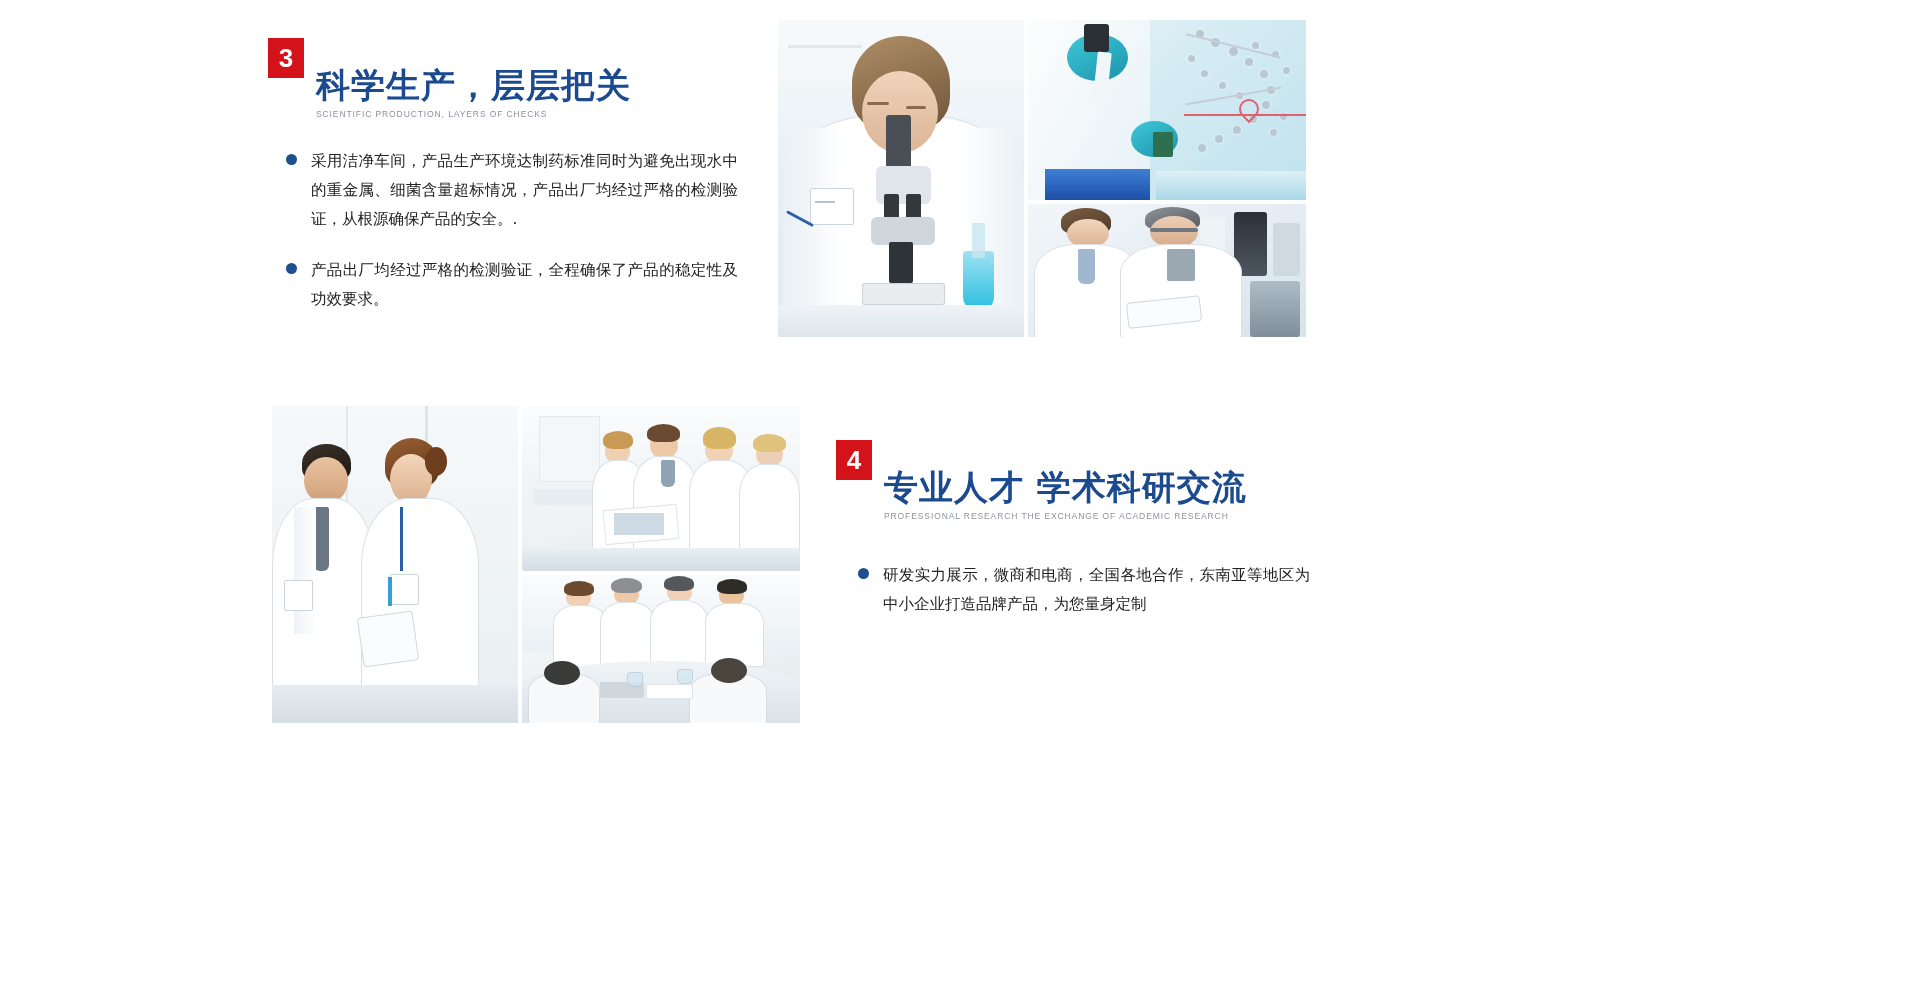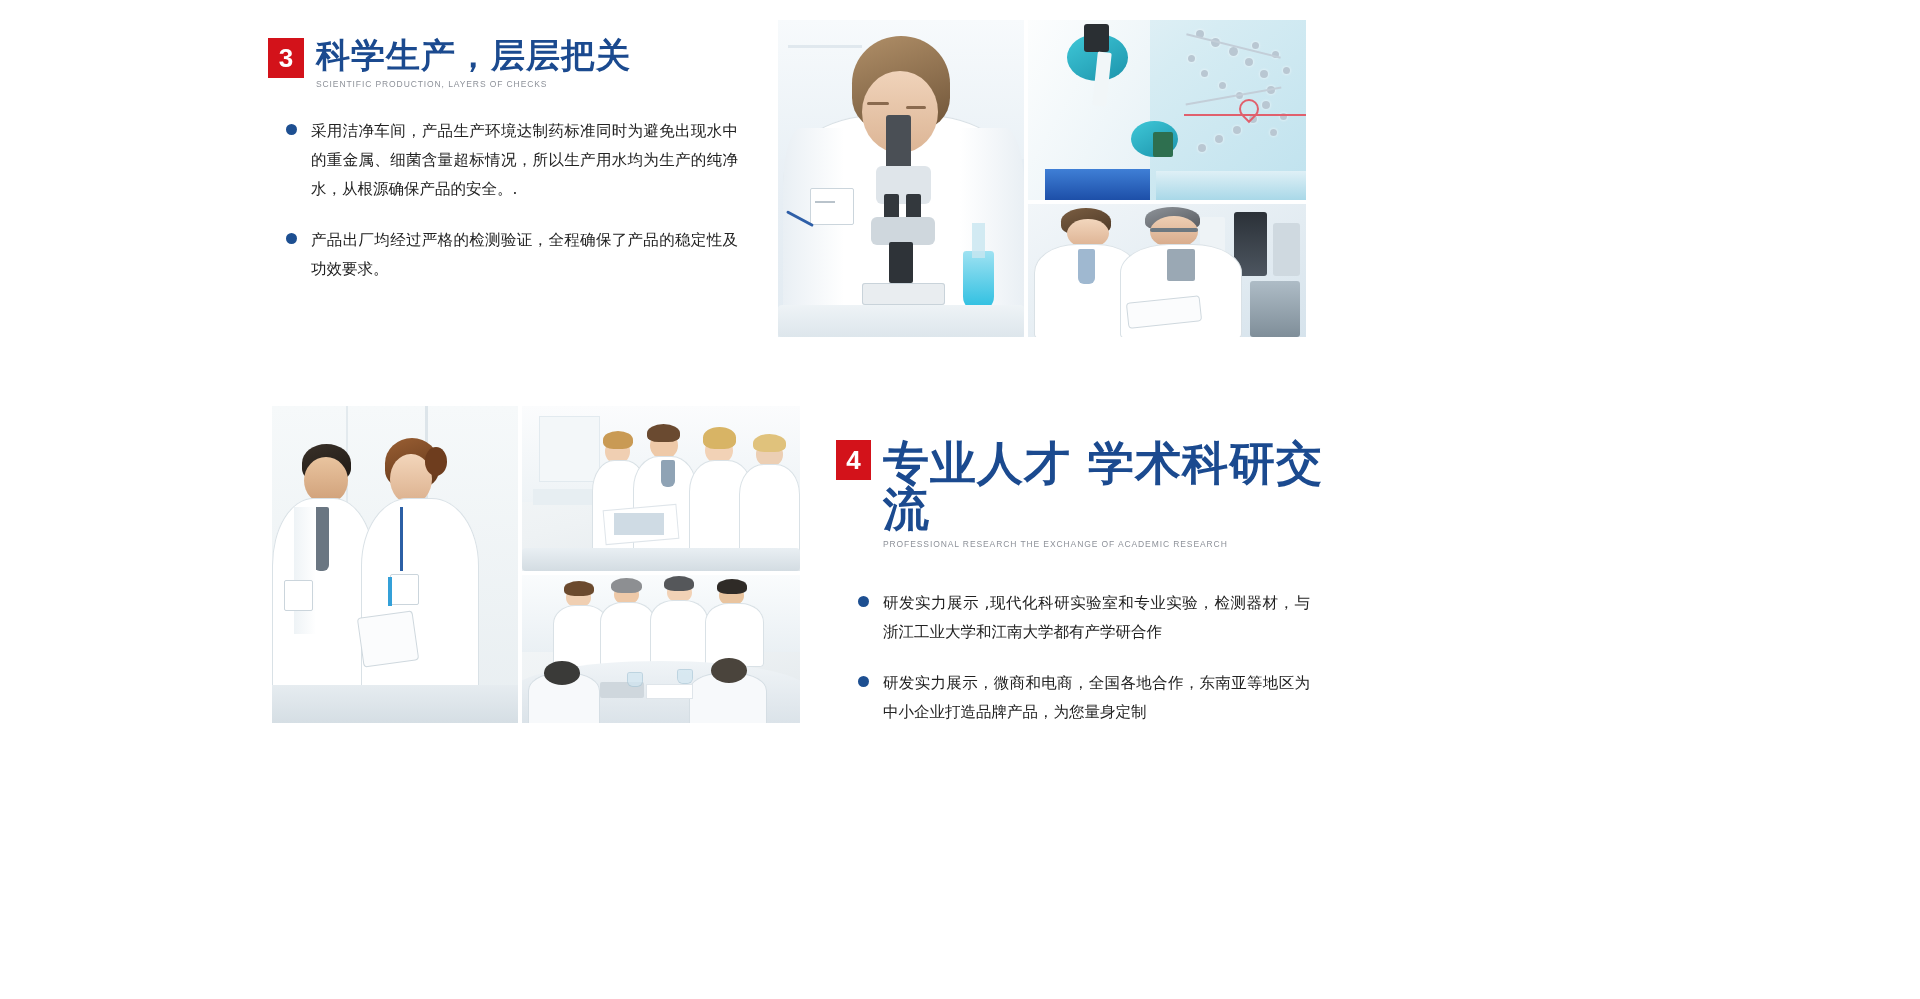--- a/index.html
+++ b/index.html
@@ -20,23 +20,24 @@
     display:flex;align-items:center;justify-content:center;
     font-family:"Liberation Sans",sans-serif;
   }
   .sec3 .badge{width:36px;height:40px;font-size:26px;}
   .sec4 .badge{width:36px;height:40px;font-size:26px;}
 
   .titlewrap{margin-left:12px;}
   .title-cn{
     color:#1b4a8f;font-weight:bold;letter-spacing:1px;line-height:1;
     font-family:"DejaVu Sans","Liberation Sans",sans-serif;
+    margin-top:30px;
   }
   .sec3 .title-cn{font-size:34px;}
-  .sec4 .title-cn{font-size:46px;}
+  .sec4 .title-cn{font-size:34px;}
   .title-en{
     color:#8d9199;font-size:8.5px;letter-spacing:0.9px;margin-top:7px;
     font-family:"Liberation Sans",sans-serif;white-space:nowrap;
   }
 
   .bullets{margin-top:28px;}
   .bullet{display:flex;align-items:flex-start;margin-bottom:22px;}
   .dot{
     width:11px;height:11px;border-radius:50%;background:#1d4f91;
     flex:0 0 11px;margin-top:7px;margin-right:14px;
@@ -111,21 +112,21 @@
       <div class="badge">3</div>
       <div class="titlewrap">
         <div class="title-cn">科学生产，层层把关</div>
         <div class="title-en">SCIENTIFIC PRODUCTION, LAYERS OF CHECKS</div>
       </div>
     </div>
 
     <div class="bullets" style="margin-left:18px;width:452px;">
       <div class="bullet">
         <span class="dot"></span>
-        <span class="btext">采用洁净车间，产品生产环境达制药标准同时为避免出现水中的重金属、细菌含量超标情况，所以生产用水均为生产的纯净水，从根源确保产品的安全。.</span>
+        <span class="btext">采用洁净车间，产品生产环境达制药标准同时为避免出现水中的重金属、细菌含量超标情况，产品出厂均经过严格的检测验证，从根源确保产品的安全。.</span>
       </div>
       <div class="bullet">
         <span class="dot"></span>
         <span class="btext">产品出厂均经过严格的检测验证，全程确保了产品的稳定性及功效要求。</span>
       </div>
     </div>
   </div>
 
   <div class="collage3">
 
@@ -336,22 +337,18 @@
       <div class="badge">4</div>
       <div class="titlewrap">
         <div class="title-cn">专业人才 学术科研交流</div>
         <div class="title-en">PROFESSIONAL RESEARCH THE EXCHANGE OF ACADEMIC RESEARCH</div>
       </div>
     </div>
 
     <div class="bullets" style="margin-left:22px;width:452px;margin-top:40px;">
       <div class="bullet">
         <span class="dot"></span>
-        <span class="btext">研发实力展示 ,现代化科研实验室和专业实验，检测器材，与浙江工业大学和江南大学都有产学研合作</span>
-      </div>
-      <div class="bullet">
-        <span class="dot"></span>
         <span class="btext">研发实力展示，微商和电商，全国各地合作，东南亚等地区为中小企业打造品牌产品，为您量身定制</span>
       </div>
     </div>
   </div>
 
 </div>
 
 </body></html>

